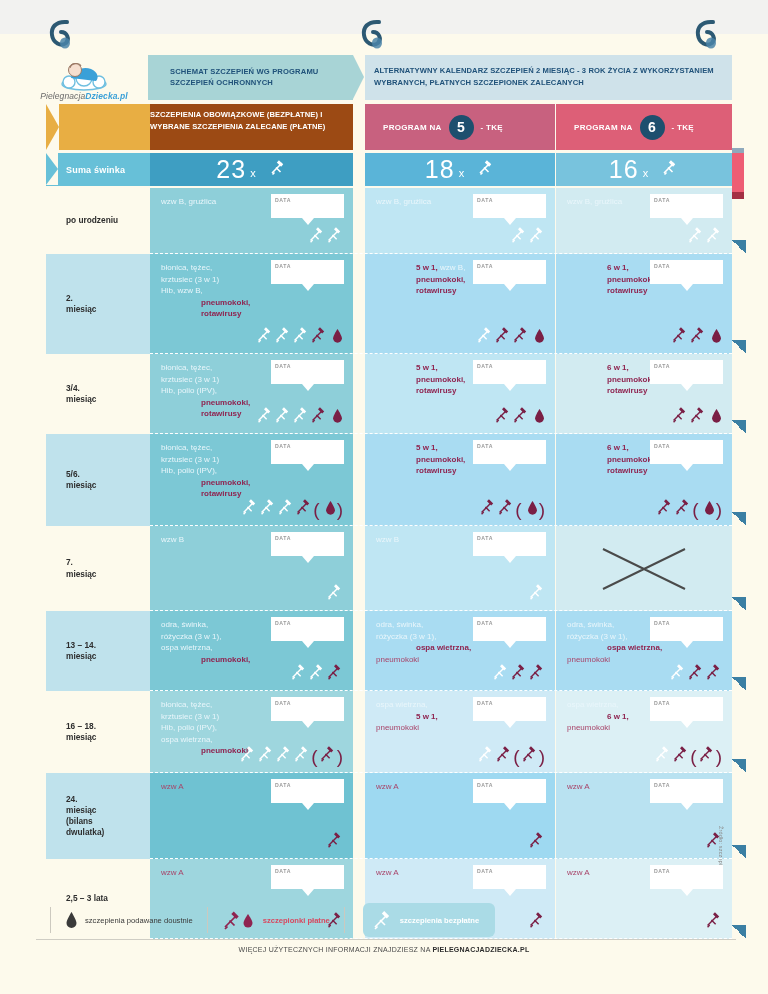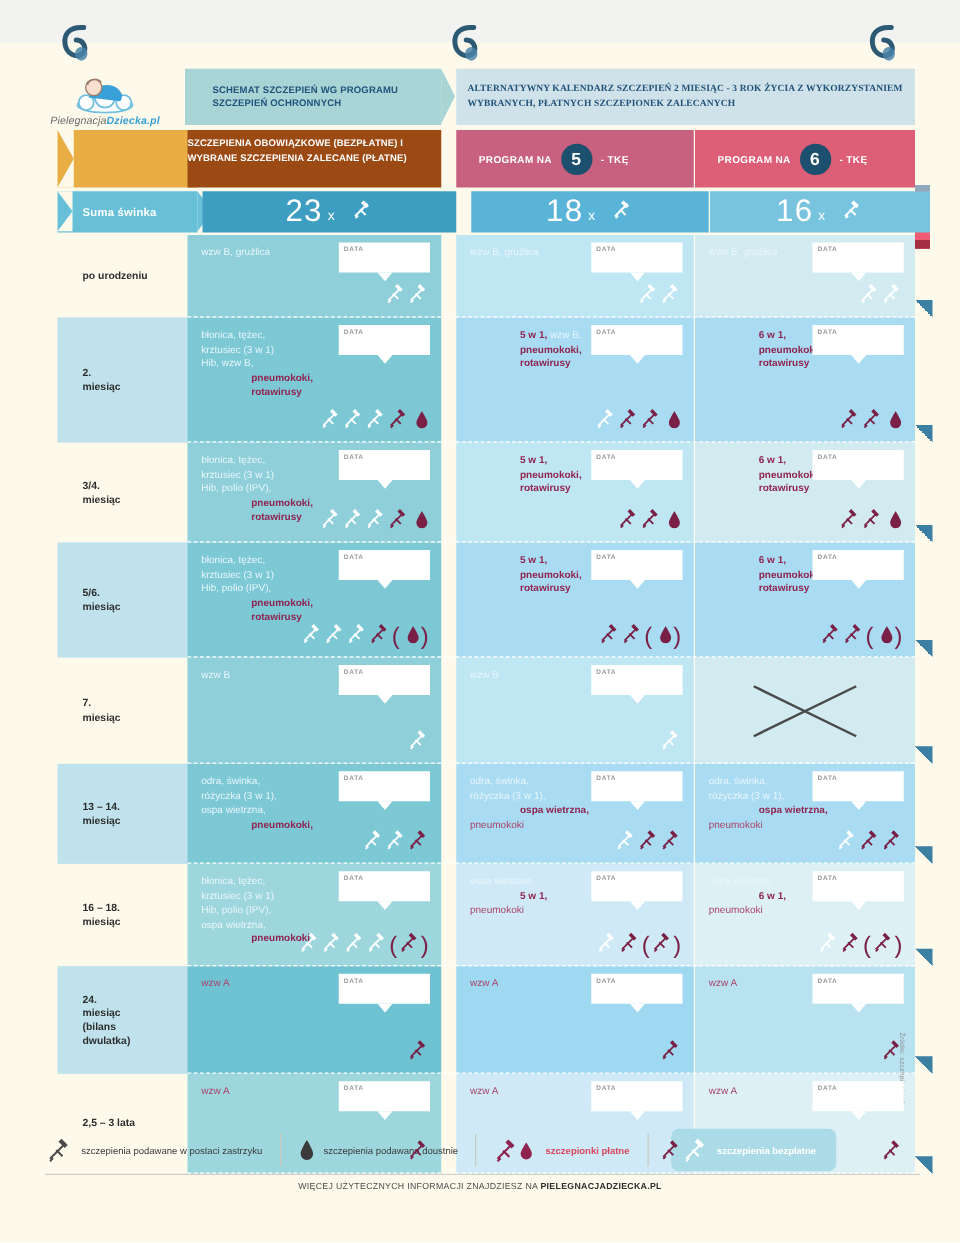--- a/index.html
+++ b/index.html
@@ -51,21 +51,20 @@
   #t1:after{
     content:""; position:absolute; right:-11px; top:0;
     border-top:22.5px solid transparent; border-bottom:22.5px solid transparent;
     border-left:11px solid #a8d4d6;
   }
   #t2{
     position:absolute; left:345px; top:0; width:367px; height:45px;
     background:#cfe2ea; color:#20527a;
     font-size:7.6px; font-weight:bold; line-height:1.55; letter-spacing:.1px;
     padding:10px 6px 0 9px;
-    font-family:Liberation Serif, serif;
   }
 
   
   #hdr2{ position:absolute; left:0; top:49px; height:46px; width:100%; }
   #yarrow{
     position:absolute; left:26px; top:0; width:112px; height:46px; background:#e8ae43;
   }
   #yarrow:before{
     content:""; position:absolute; left:0; top:0;
     border-top:23px solid #fdfaec; border-bottom:23px solid #fdfaec;
@@ -115,21 +114,20 @@
   }
   #sumalbl:after{
     content:""; position:absolute; right:-12px; top:0;
     border-top:16.5px solid transparent; border-bottom:16.5px solid transparent;
     border-left:12px solid #67c0d8;
   }
   .sumacell{
     position:absolute; top:0; height:33px;
     display:flex; align-items:center; justify-content:center;
     color:#fff;
-    margin-left:12px;
   }
   .sumacell .big{ font-size:25px; font-weight:300; letter-spacing:1px; }
   .sumacell .x{ font-size:11px; margin:6px 0 0 4px; }
   .sumacell .syr{ margin-left:12px; }
   #s1{ left:130px; width:203px; background:#3e9ec2; }
   #s2{ left:345px; width:190px; background:#5ab4d8; }
   #s3{ left:536px; width:176px; background:#78c3dd; }
 
   
   .fold{ position:absolute; width:14px; height:14px; }
@@ -1119,33 +1117,20 @@
                 </svg></span>
             </div>
           </div>
           <div class="dashsep" style="top:79px"></div>
           <div class="fold" style="right:2px;top:66px;background:linear-gradient(225deg,#3b7fa3 50%,transparent 50%)"></div>
         </div>
       </div>
   </div>
 
   <div id="legend">
-    <div class="lg">
-      <span class="ic">
-        <svg width="22" height="22" viewBox="0 0 22 22">
-            <g stroke="#4a4a4a" stroke-width="1.5" fill="none">
-              <path d="M4 18 L16 6"></path>
-              <path d="M6.5 17.5 L4 20"></path>
-              <path d="M9 11 L14 16"></path>
-            </g>
-            <rect x="11" y="4" width="7" height="3.4" fill="#4a4a4a" transform="rotate(45 14.5 5.7)"></rect>
-          </svg>
-      </span>
-      <span>szczepienia podawane w postaci zastrzyku</span>
-    </div>
     <div class="vdiv"></div>
     <div class="lg">
       <span class="ic">
         <svg width="13" height="18" viewBox="0 0 13 18">
             <path d="M6.5 1 C6.5 1 11.5 9 11.5 12 A5 5 0 0 1 1.5 12 C1.5 9 6.5 1 6.5 1 Z" fill="#3a3a3a"></path>
           </svg>
       </span>
       <span>szczepienia podawane doustnie</span>
     </div>
     <div class="vdiv"></div>

